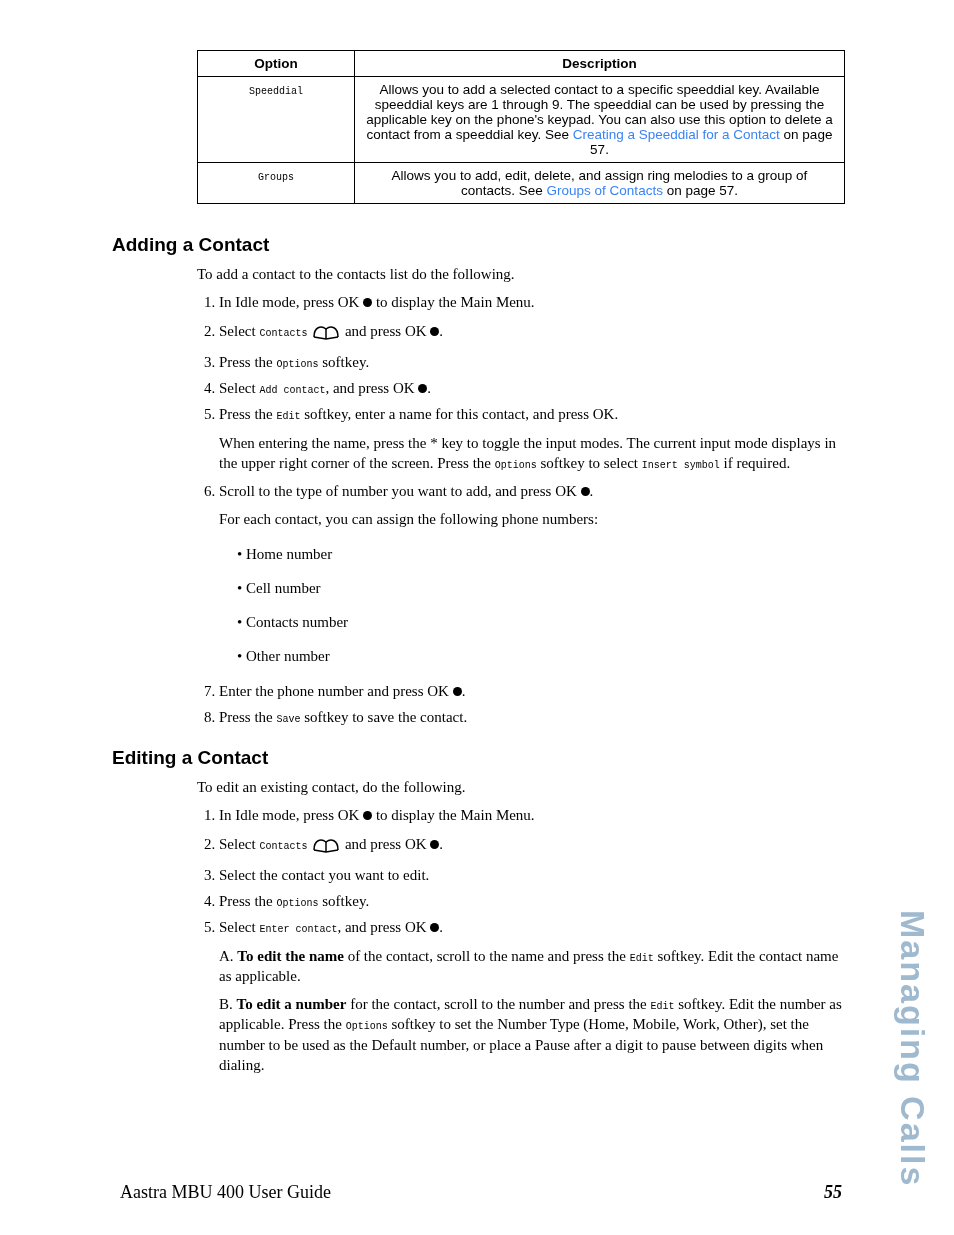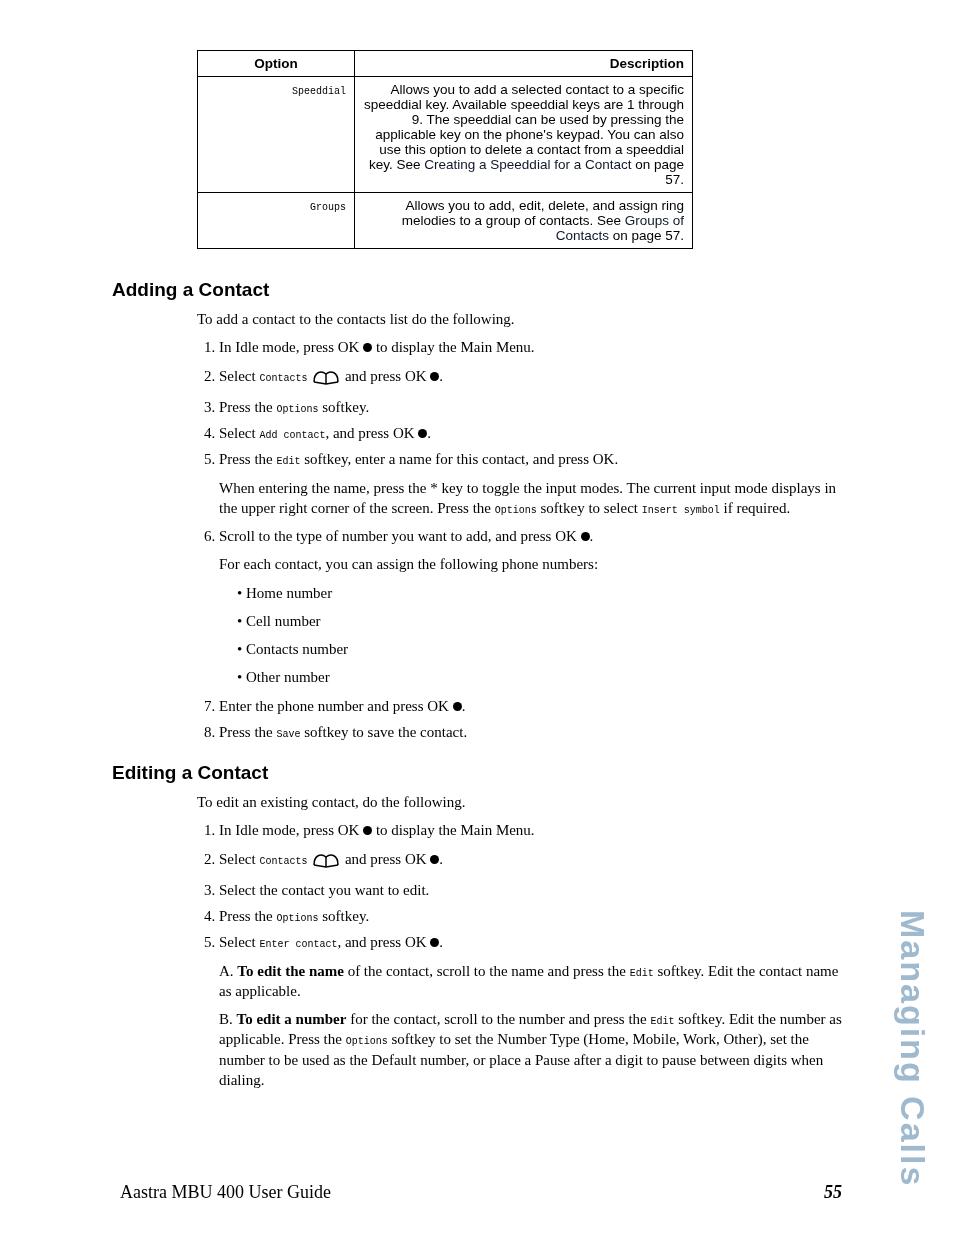--- a/index.html
+++ b/index.html
@@ -12,45 +12,45 @@
     height: 1235px;
     position: relative;
     box-sizing: border-box;
   }
   .page {
     padding: 50px 112px 60px 112px;
     box-sizing: border-box;
   }
   table.opt {
     border-collapse: collapse;
-    width: 496px;
+    width: 648px;
     margin-left: 85px;
     margin-bottom: 30px;
     font-family: Arial, Helvetica, sans-serif;
     font-size: 13.5px;
   }
   table.opt th, table.opt td {
     border: 1px solid #000;
     padding: 5px 8px;
     vertical-align: top;
-    text-align: right;
+    text-align: center;
   }
   table.opt th {
     font-weight: bold;
   }
   table.opt th:first-child {
     width: 140px;
     text-align: center;
   }
   .mono {
     font-family: "Courier New", Courier, monospace;
     font-size: 10px;
   }
   .link {
-    color: #0f172a;
+    color: #3b82f6;
   }
   h2.section {
     font-family: Arial, Helvetica, sans-serif;
     font-size: 19px;
     font-weight: bold;
     margin: 20px 0 8px 0;
   }
   .body-block {
     margin-left: 85px;
     font-size: 15px;
@@ -69,21 +69,21 @@
   }
   ul.bullets {
     margin: 4px 0 4px 4px;
     padding-left: 14px;
     list-style: none;
   }
   ul.bullets li::before {
     content: "• ";
   }
   ul.bullets li {
-    margin: 8px 0;
+    margin: 14px 0;
   }
   .step-sub {
     margin: 8px 0 8px 0;
   }
   .dot {
     display: inline-block;
     width: 9px;
     height: 9px;
     background: #000;
     border-radius: 50%;

